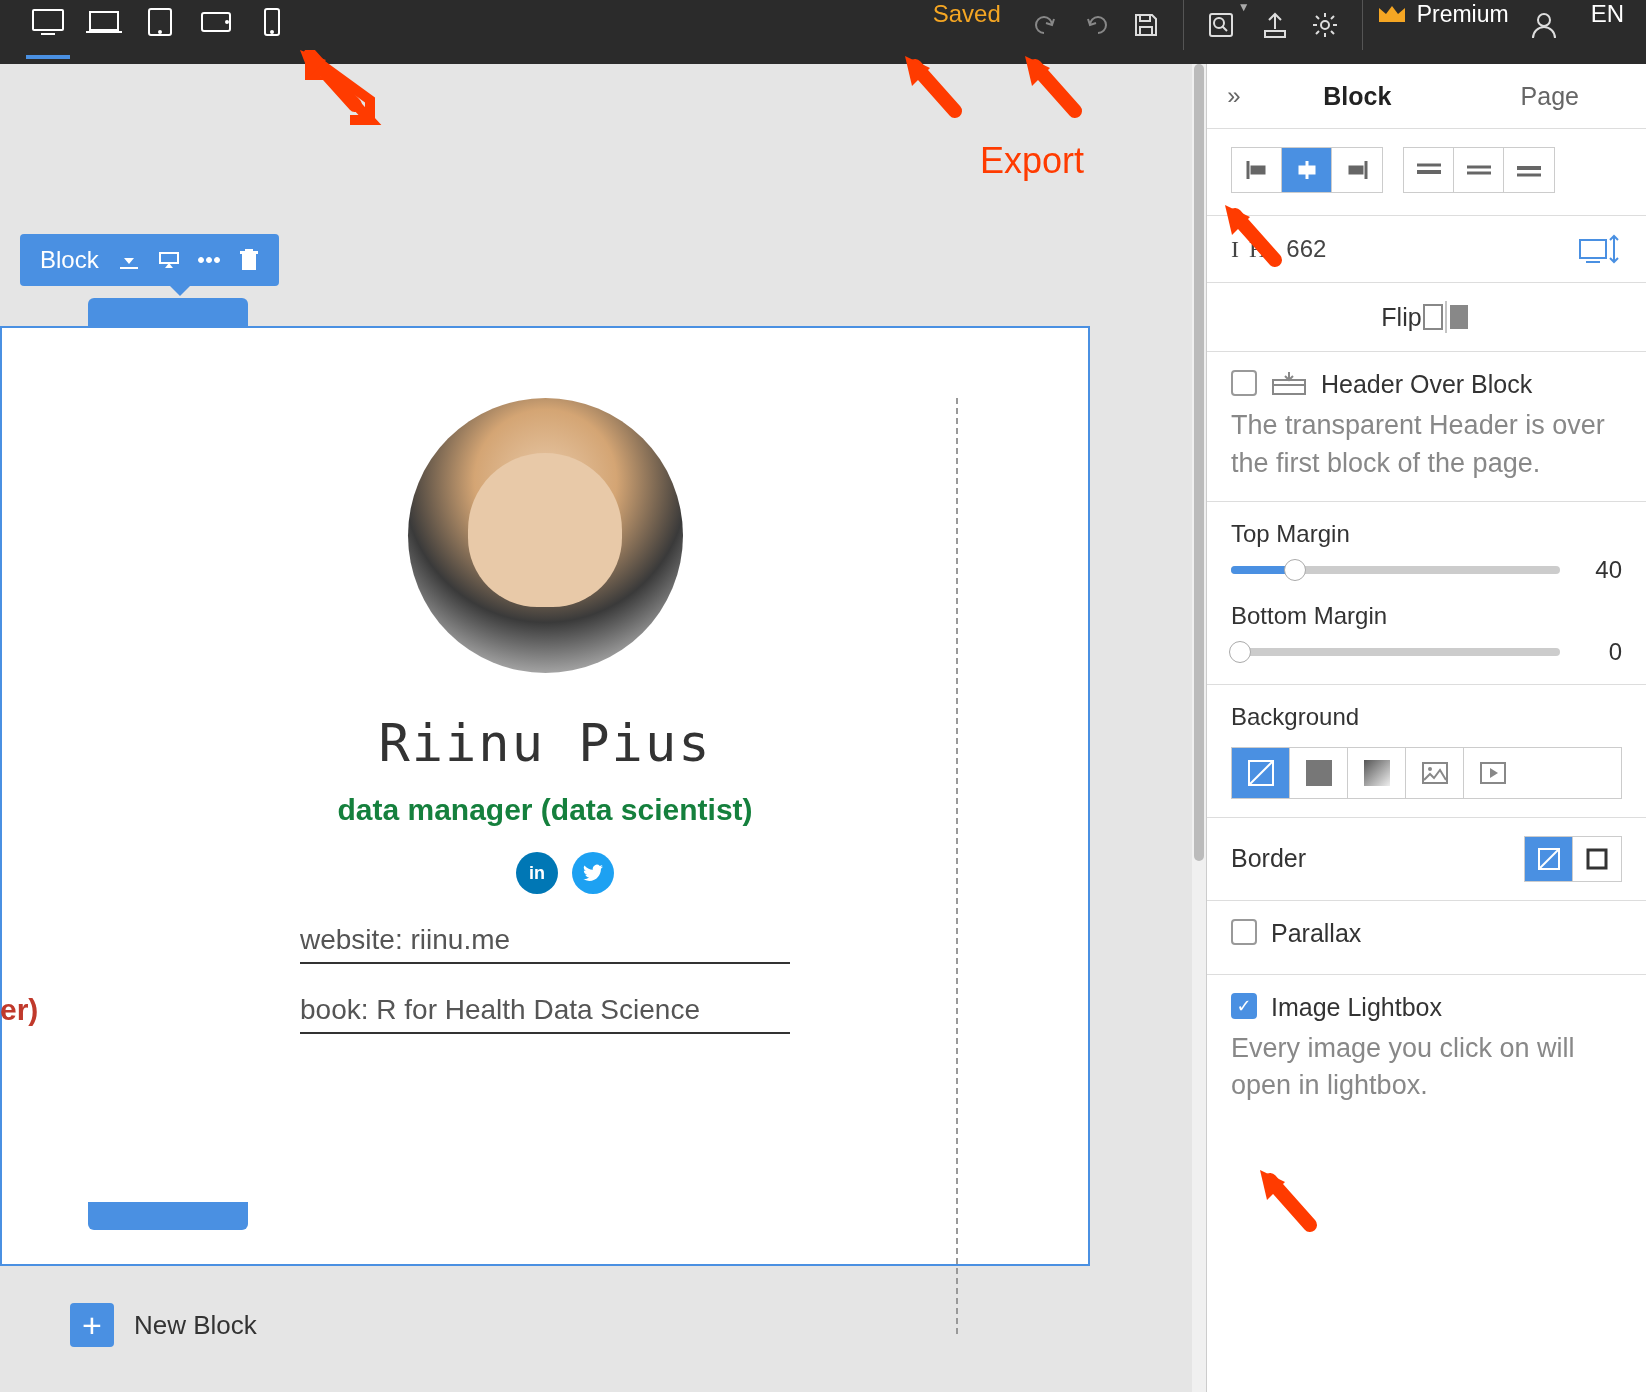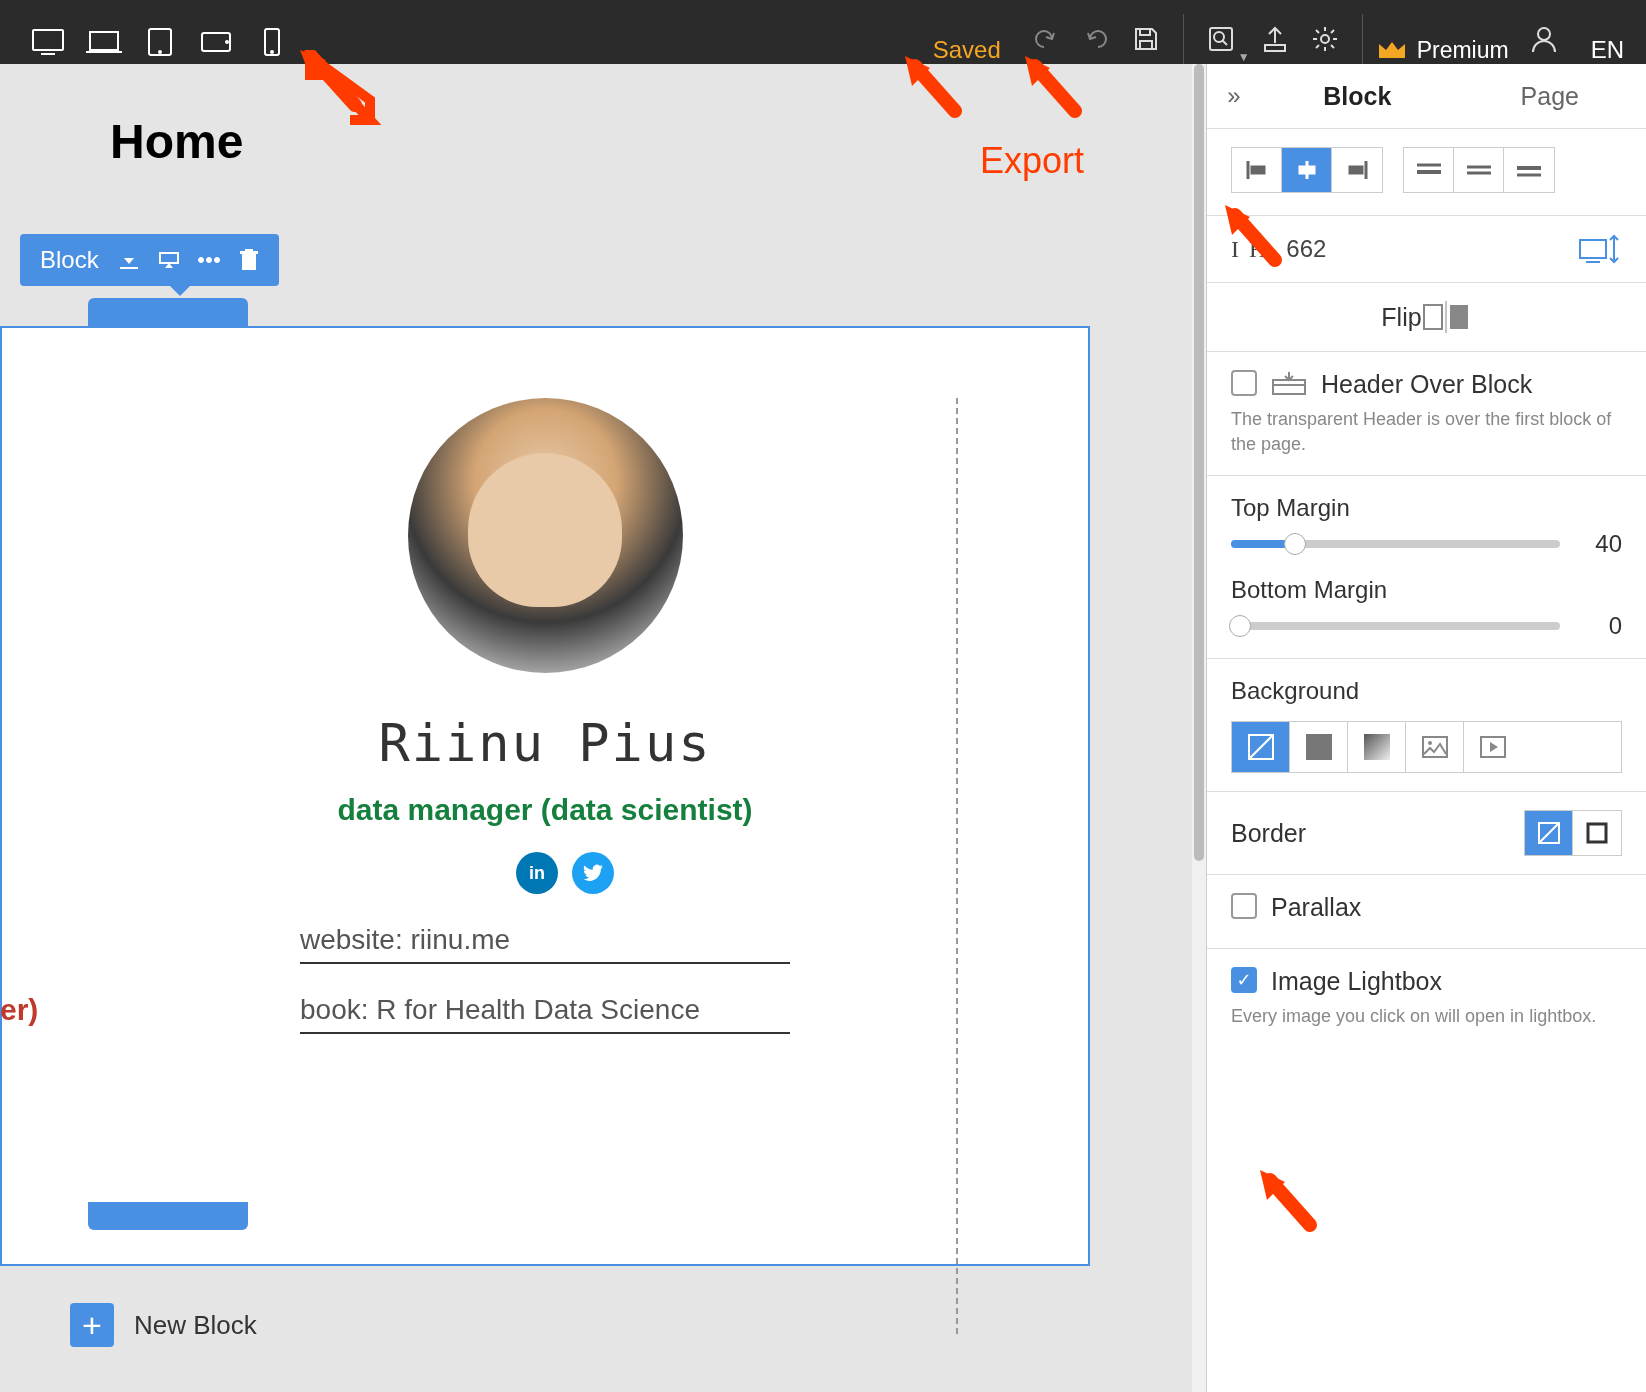--- a/index.html
+++ b/index.html
@@ -1,19 +1,19 @@
 <!DOCTYPE html>
 <html><head>
 <meta charset="utf-8">
 <style>
 * { margin: 0; padding: 0; box-sizing: border-box; }
 body { font-family: -apple-system, BlinkMacSystemFont, "Segoe UI", Helvetica, Arial, sans-serif; background: #e5e5e5; width: 1646px; height: 1392px; overflow: hidden; }
 
 
-.top-bar { background: #2b2b2b; height: 64px; display: flex; align-items: flex-end; color: #fff; }
+.top-bar { background: #2b2b2b; height: 64px; display: flex; align-items: flex-start; color: #fff; }
 .device-group { display: flex; gap: 12px; padding: 0 26px; align-items: center; }
 .device-btn { width: 44px; height: 44px; display: flex; align-items: center; justify-content: center; cursor: pointer; }
 .device-btn svg { stroke: #fff; fill: none; stroke-width: 2; }
 .device-active { position: relative; }
 .device-underline { position: absolute; bottom: -15px; left: 0; right: 0; height: 4px; background: #4a90e2; }
 .flex-spacer { flex: 1; }
 .saved-text { color: #f5a623; font-size: 24px; margin-right: 20px; }
 .tool-btn { width: 50px; height: 50px; display: flex; align-items: center; justify-content: center; cursor: pointer; }
 .tool-btn svg { stroke: #ddd; fill: none; stroke-width: 2; }
 .vdiv { width: 1px; height: 50px; background: #555; margin: 0 12px; }
@@ -63,21 +63,21 @@
 .align-btn.active { background: #4a90e2; }
 .align-btn svg { stroke: #666; fill: #666; }
 .align-btn.active svg { stroke: #fff; fill: #fff; }
 .height-row { display: flex; align-items: center; gap: 18px; font-size: 24px; color: #444; }
 .height-label { font-family: serif; font-size: 24px; letter-spacing: 2px; }
 .flip-row { display: flex; align-items: center; justify-content: center; font-size: 25px; color: #333; }
 .checkbox-row { display: flex; gap: 14px; margin-bottom: 8px; }
 .checkbox { width: 26px; height: 26px; border: 2px solid #999; border-radius: 4px; display: flex; align-items: center; justify-content: center; }
 .checkbox.checked { background: #4a90e2; border-color: #4a90e2; color: #fff; font-size: 18px; }
 .check-label { font-size: 25px; color: #333; }
-.hint-text { font-size: 18px; color: #888; line-height: 1.4; }
+.hint-text { font-size: 27px; color: #888; line-height: 1.4; }
 .slider-label { font-size: 24px; color: #333; margin-bottom: 8px; }
 .slider-row { display: flex; align-items: center; gap: 20px; }
 .slider-track { flex: 1; height: 8px; background: #ccc; border-radius: 4px; position: relative; }
 .slider-fill { position: absolute; left: 0; top: 0; bottom: 0; background: #4a90e2; border-radius: 4px; }
 .slider-thumb { position: absolute; top: -7px; width: 22px; height: 22px; background: #fff; border: 1px solid #aaa; border-radius: 50%; }
 .slider-val { font-size: 24px; color: #333; width: 42px; text-align: right; }
 .bg-options { display: flex; border: 1px solid #ccc; }
 .bg-opt { width: 58px; height: 50px; display: flex; align-items: center; justify-content: center; border-right: 1px solid #ccc; cursor: pointer; }
 .bg-opt:last-child { border-right: none; }
 .bg-opt.active { background: #4a90e2; }
@@ -187,21 +187,20 @@
   <div class="tool-btn" style="margin-left:10px;">
     <svg width="30" height="30">
         <circle cx="15" cy="10" r="6"></circle>
         <path d="M4 28 a11 11 0 0 1 22 0"></path>
       </svg>
   </div>
   <div class="lang-btn">EN</div>
 </div>
 
 <div class="canvas-area">
-  <div class="page-title-row">Home</div>
 
   <div class="block-toolbar">
     <span class="block-toolbar-label">Block</span>
     <div class="block-toolbar-btn">
       <svg width="24" height="20">
           <path d="M4 14 h16 M12 14 l-5-6 h10 z" fill="#fff" stroke="none"></path>
           <line x1="3" y1="18" x2="21" y2="18" stroke="#fff" stroke-width="2"></line>
         </svg>
     </div>
     <div class="block-toolbar-btn">

